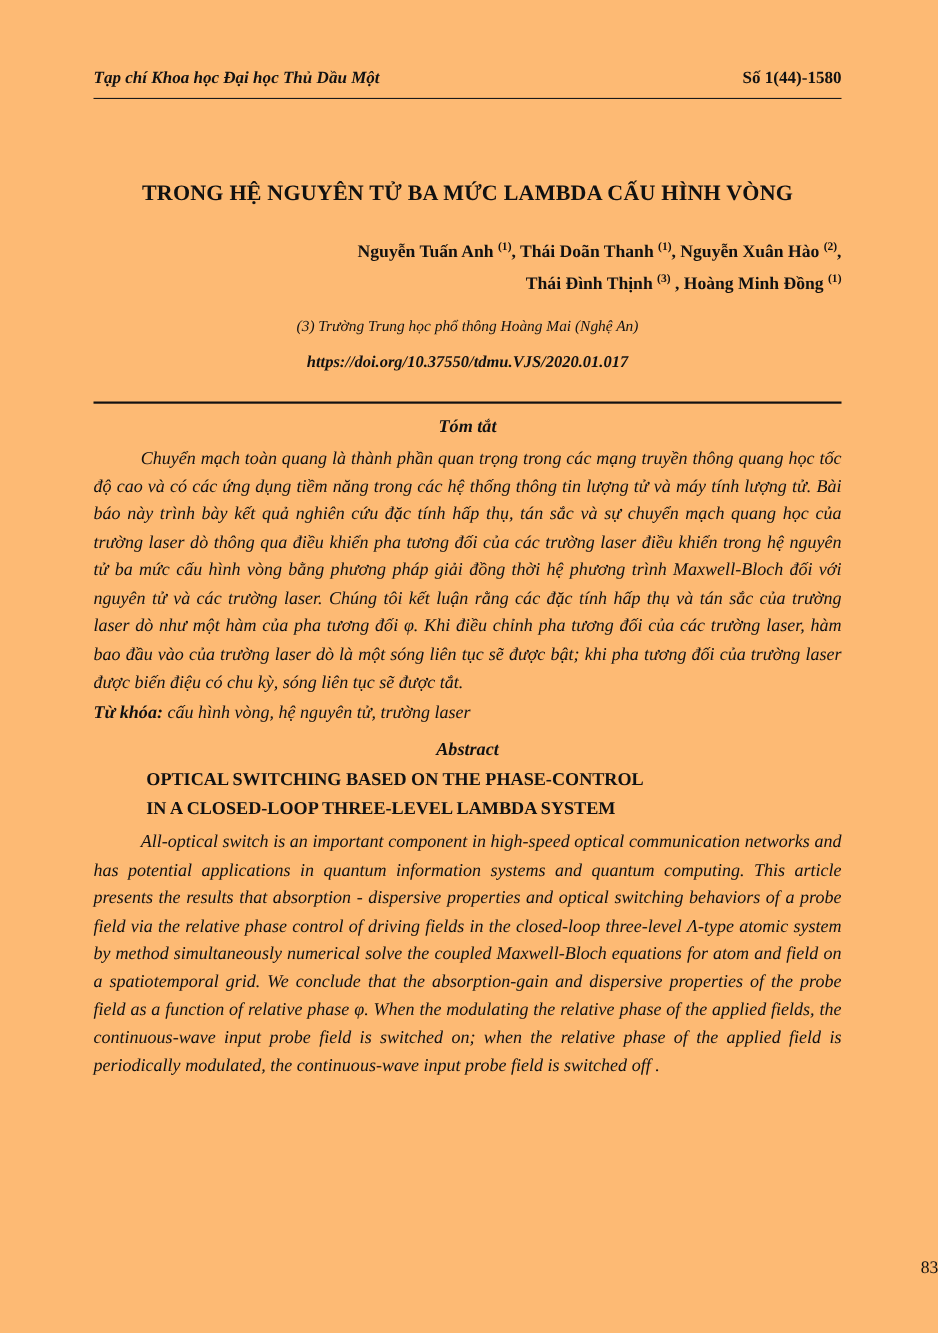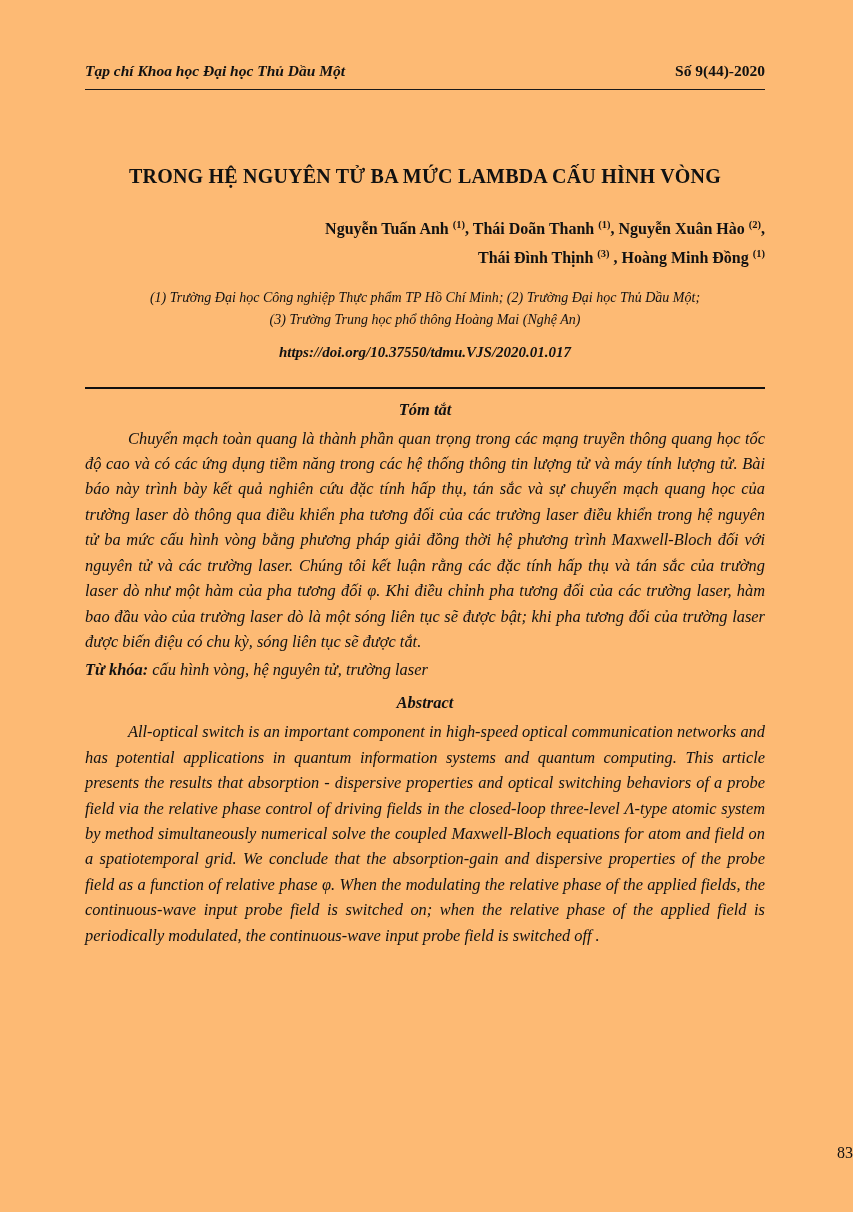--- a/index.html
+++ b/index.html
@@ -33,49 +33,52 @@
 
   .page-number { position: absolute; left: 0; right: 0; bottom: 50px; text-align: right; font-size: 16px; color: #111; }
 </style>
 </head>
 <body>
 
 <div class="page">
 
   <div class="header-row">
     <span class="journal-name">Tạp chí Khoa học Đại học Thủ Dầu Một</span>
-    <span class="issue">Số 9(44)-2020</span>
+    <span class="issue">Số 1(44)-1580</span>
   </div>
   <hr class="header-rule">
 
   <div class="article-title">
     <div>TRONG HỆ NGUYÊN TỬ BA MỨC LAMBDA CẤU HÌNH VÒNG</div>
   </div>
 
   <div class="authors">
     <div><span>Nguyễn Tuấn Anh </span><sup>(1)</sup><span>, </span><span>Thái Doãn Thanh </span><sup>(1)</sup><span>, </span><span>Nguyễn Xuân Hào </span><sup>(2)</sup><span>,</span></div>
     <div><span>Thái Đình Thịnh </span><sup>(3)</sup><span> , </span><span>Hoàng Minh Đồng </span><sup>(1)</sup></div>
   </div>
 
   <div class="affiliations">
-    <div>(1) Trường Đại học Công nghiệp Thực phẩm TP Hồ Chí Minh; (2) Trường Đại học Thủ Dầu Một;</div>
     <div>(3)  Trường Trung học phổ thông Hoàng Mai (Nghệ An)</div>
   </div>
 
   <div class="doi">https://doi.org/10.37550/tdmu.VJS/2020.01.017</div>
 
   <hr class="section-rule">
 
   <div class="abstract-heading">Tóm tắt</div>
   <p class="body-para">Chuyển mạch toàn quang là thành phần quan trọng trong các mạng truyền thông quang học tốc độ cao và có các ứng dụng tiềm năng trong các hệ thống thông tin lượng tử và máy tính lượng tử. Bài báo này trình bày kết quả nghiên cứu đặc tính hấp thụ, tán sắc và sự chuyển mạch quang học của trường laser dò thông qua điều khiển pha tương đối của các trường laser điều khiển trong hệ nguyên tử ba mức cấu hình vòng bằng phương pháp giải đồng thời hệ phương trình Maxwell-Bloch đối với nguyên tử và các trường laser. Chúng tôi kết luận rằng các đặc tính hấp thụ và tán sắc của trường laser dò như một hàm của pha tương đối φ. Khi điều chỉnh pha tương đối của các trường laser, hàm bao đầu vào của trường laser dò là một sóng liên tục sẽ được bật; khi pha tương đối của trường laser được biến điệu có chu kỳ, sóng liên tục sẽ được tắt.</p>
 
   <div class="keywords">
     <span class="kw-label">Từ khóa:</span><span> cấu hình vòng, hệ nguyên tử, trường laser</span>
   </div>
 
   <div class="abstract-heading">Abstract</div>
 
+  <div class="en-title">
+    <div>OPTICAL SWITCHING BASED ON THE PHASE-CONTROL</div>
+    <div>IN A CLOSED-LOOP THREE-LEVEL LAMBDA SYSTEM</div>
+  </div>
 
   <p class="body-para">All-optical switch is an important component in high-speed optical communication networks and has potential applications in quantum information systems and quantum computing. This article presents the results that absorption - dispersive properties and optical switching behaviors of a probe field via the relative phase control of driving fields in the closed-loop three-level Λ-type atomic system by method simultaneously numerical solve the coupled Maxwell-Bloch equations for atom and field on a spatiotemporal grid. We conclude that the absorption-gain and dispersive properties of the probe field as a function of relative phase φ. When the modulating the relative phase of the applied fields, the continuous-wave input probe field is switched on; when the relative phase of the applied field is periodically modulated, the continuous-wave input probe field is switched off .</p>
 
   <div class="page-number">83</div>
 
 </div>
 
 </body></html>

